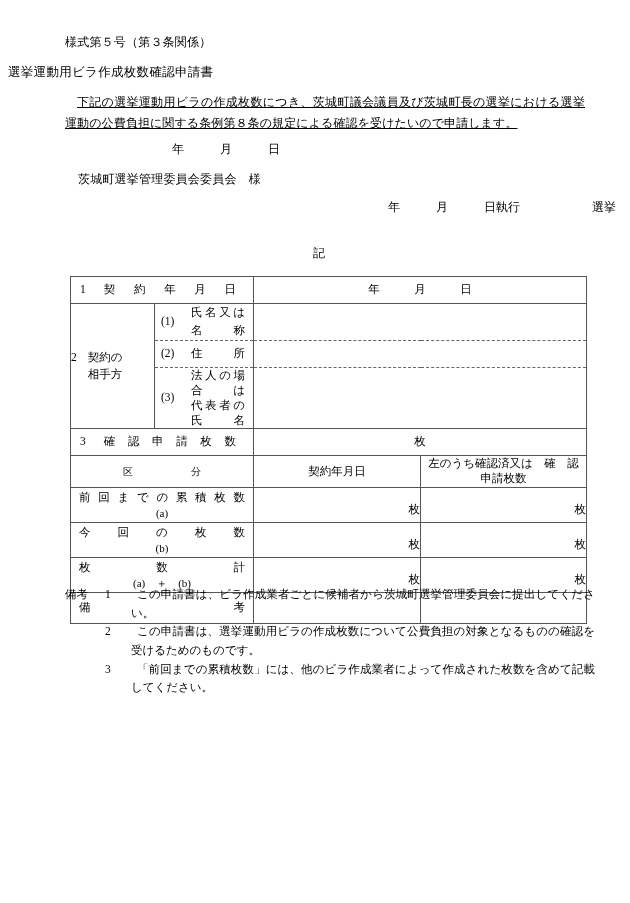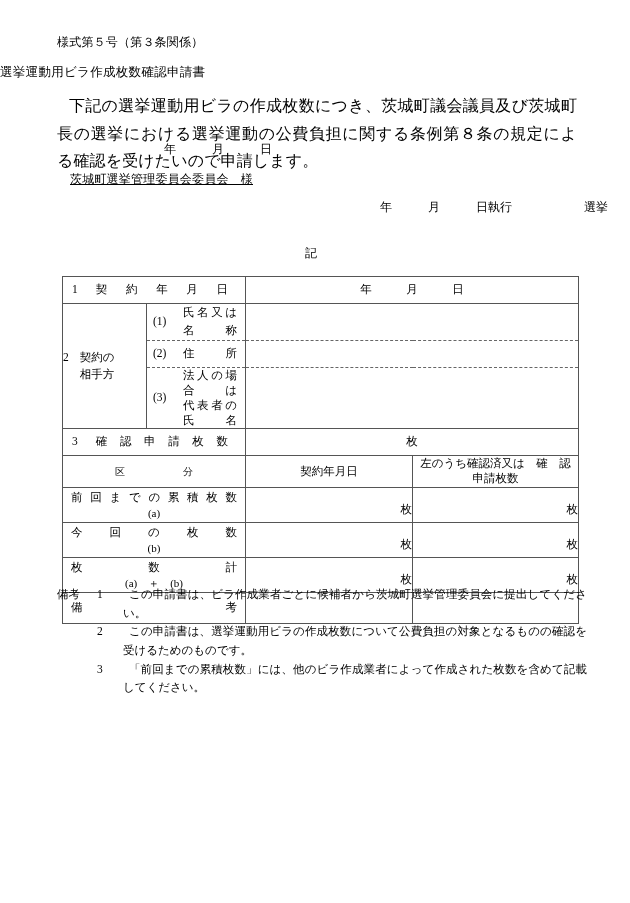--- a/index.html
+++ b/index.html
@@ -13,21 +13,21 @@
     height: 903px;
     position: relative;
     font-family: "Liberation Serif", "DejaVu Serif", serif;
     color: #000000;
     font-size: 11.5px;
     line-height: 1.55;
     overflow: hidden;
   }
   .page {
     position: absolute;
-    left: 0; top: 0;
+    left: 8px; top: 0;
     width: 508px;
     height: 903px;
   }
 
   
   .form-no {
     position: absolute;
     left: 57px;
     top: 33px;
     font-size: 12px;
@@ -41,41 +41,41 @@
     width: 630px;
     text-align: left;
     font-size: 12.5px;
     letter-spacing: 0.3px;
   }
   .intro {
     position: absolute;
     left: 57px;
     top: 92px;
     width: 520px;
-    font-size: 16px;
+    font-size: 12px;
     line-height: 1.72;
     text-indent: 12px;
     text-align: justify;
     letter-spacing: 0.1px;
+    text-decoration: underline;
   }
   .date-blank {
     position: absolute;
     left: 164px;
     top: 140px;
     font-size: 12px;
     white-space: pre;
   }
   .addressee {
     position: absolute;
     left: 70px;
     top: 170px;
     font-size: 12px;
     white-space: pre;
     letter-spacing: 0.2px;
-    text-decoration: underline;
   }
   .cand-block {
     position: absolute;
     left: 380px;
     top: 199px;
     font-size: 12px;
     line-height: 1.45;
   }
   .cand-block .l1 { white-space: pre; }
   .cand-block .l2 { white-space: pre; }

